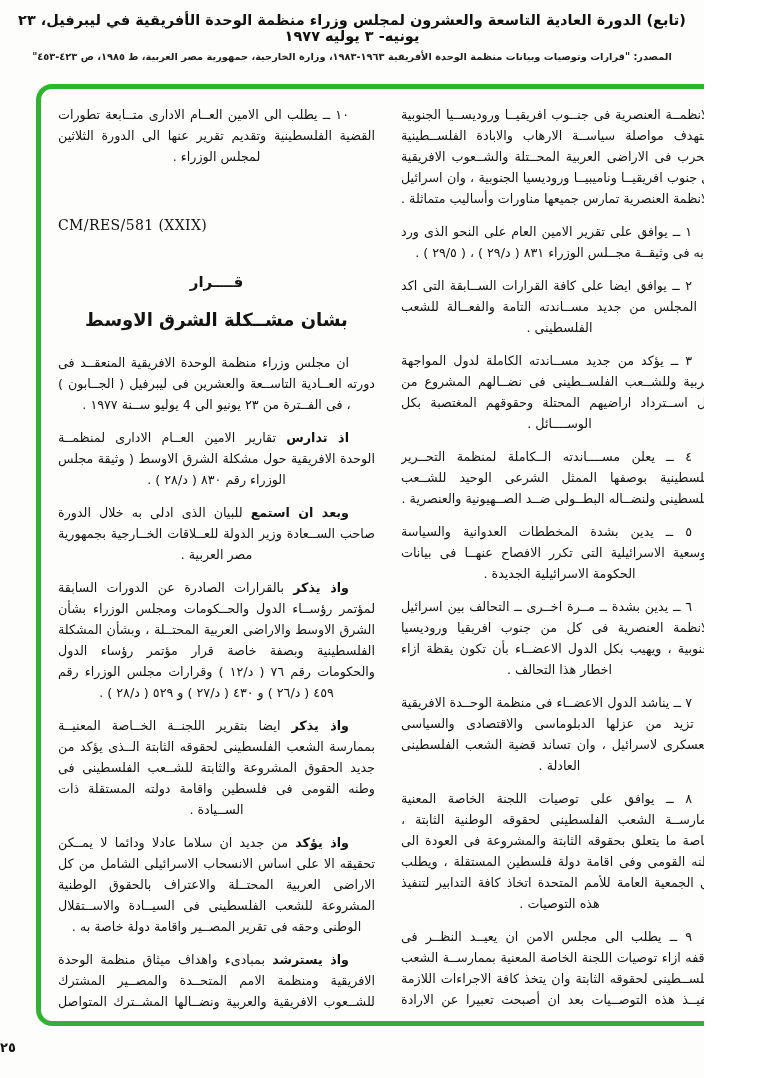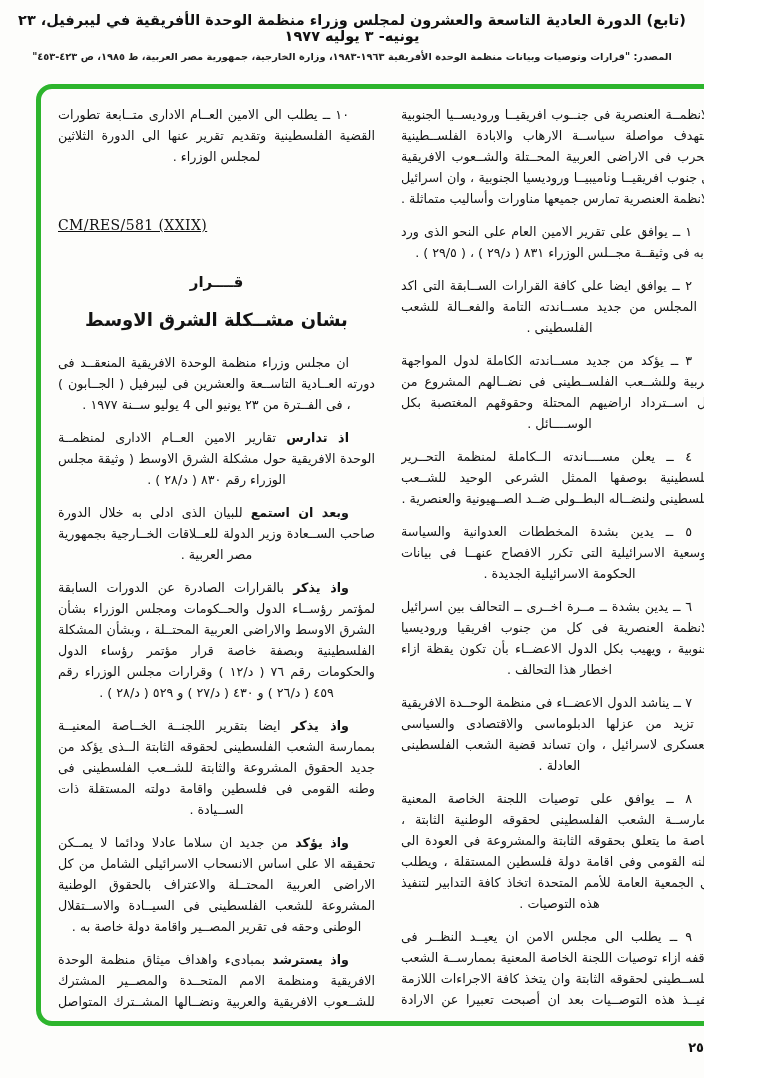--- a/index.html
+++ b/index.html
@@ -74,21 +74,20 @@
   .gap-after-10 { margin-bottom: 48px; }
   .code {
     direction: ltr;
     text-align: left;
     text-align-last: left;
     font-family: "DejaVu Serif", serif;
     font-size: 14px;
     letter-spacing: 0.4px;
     color: #101010;
     margin: 0 0 36px 0;
-    text-decoration: underline;
   }
   .res-title {
     font-size: 15px;
     font-weight: bold;
     text-align: center;
     text-align-last: center;
     margin: 14px 0 12px 0;
   }
   .res-subtitle {
     font-size: 18px;
@@ -96,21 +95,21 @@
     text-align: center;
     text-align-last: center;
     margin: 16px 0 22px 0;
   }
   
   .ftr {
     position: absolute;
     left: 0;
     top: 1040px;
     width: 100%;
-    text-align: right;
+    text-align: left;
     font-size: 13px;
     font-weight: bold;
     color: #111;
   }
 </style>
 </head>
 <body>
 
 <div class="page">
 

